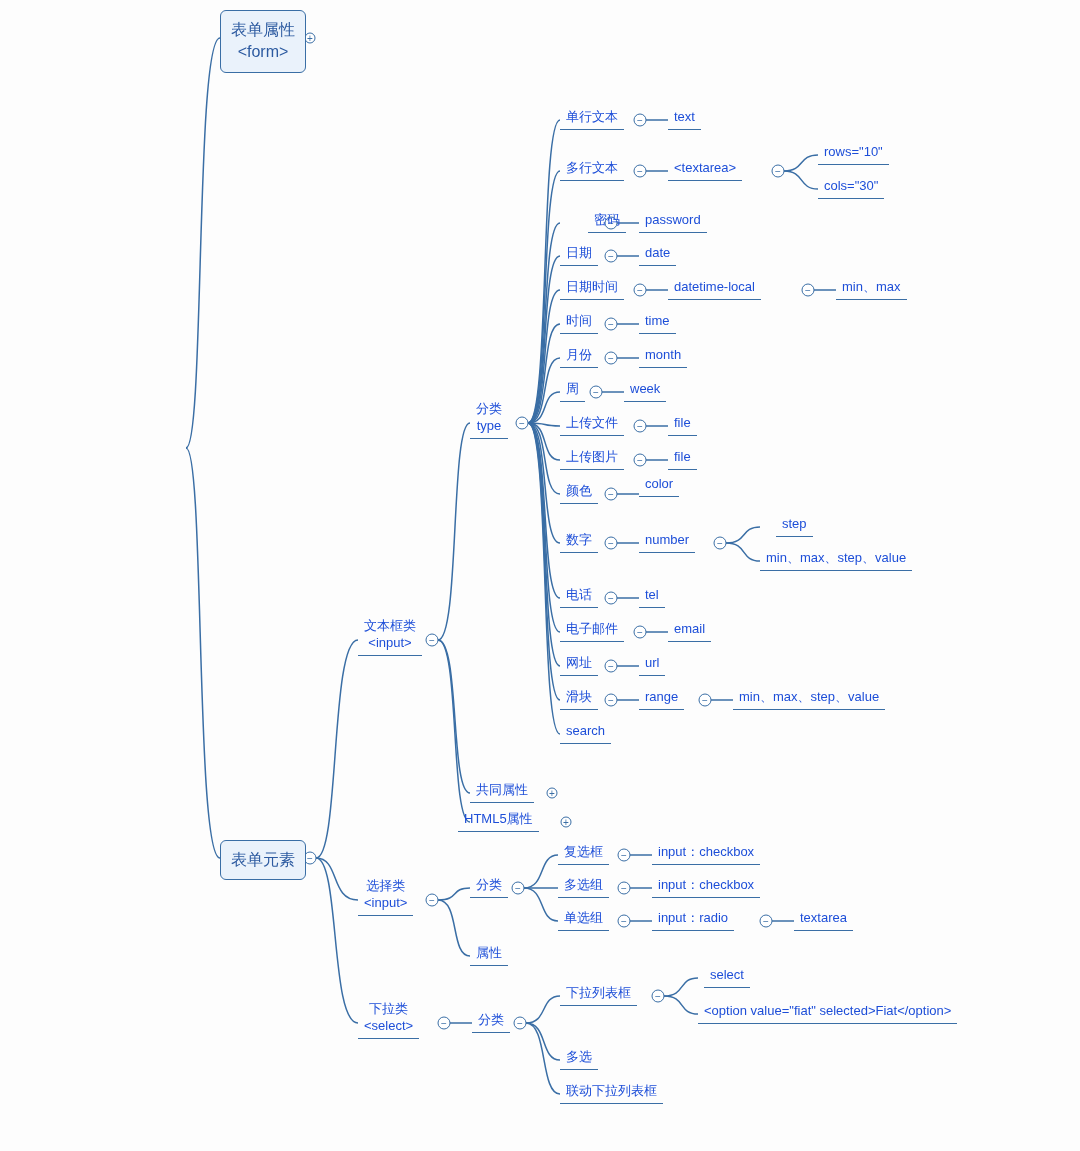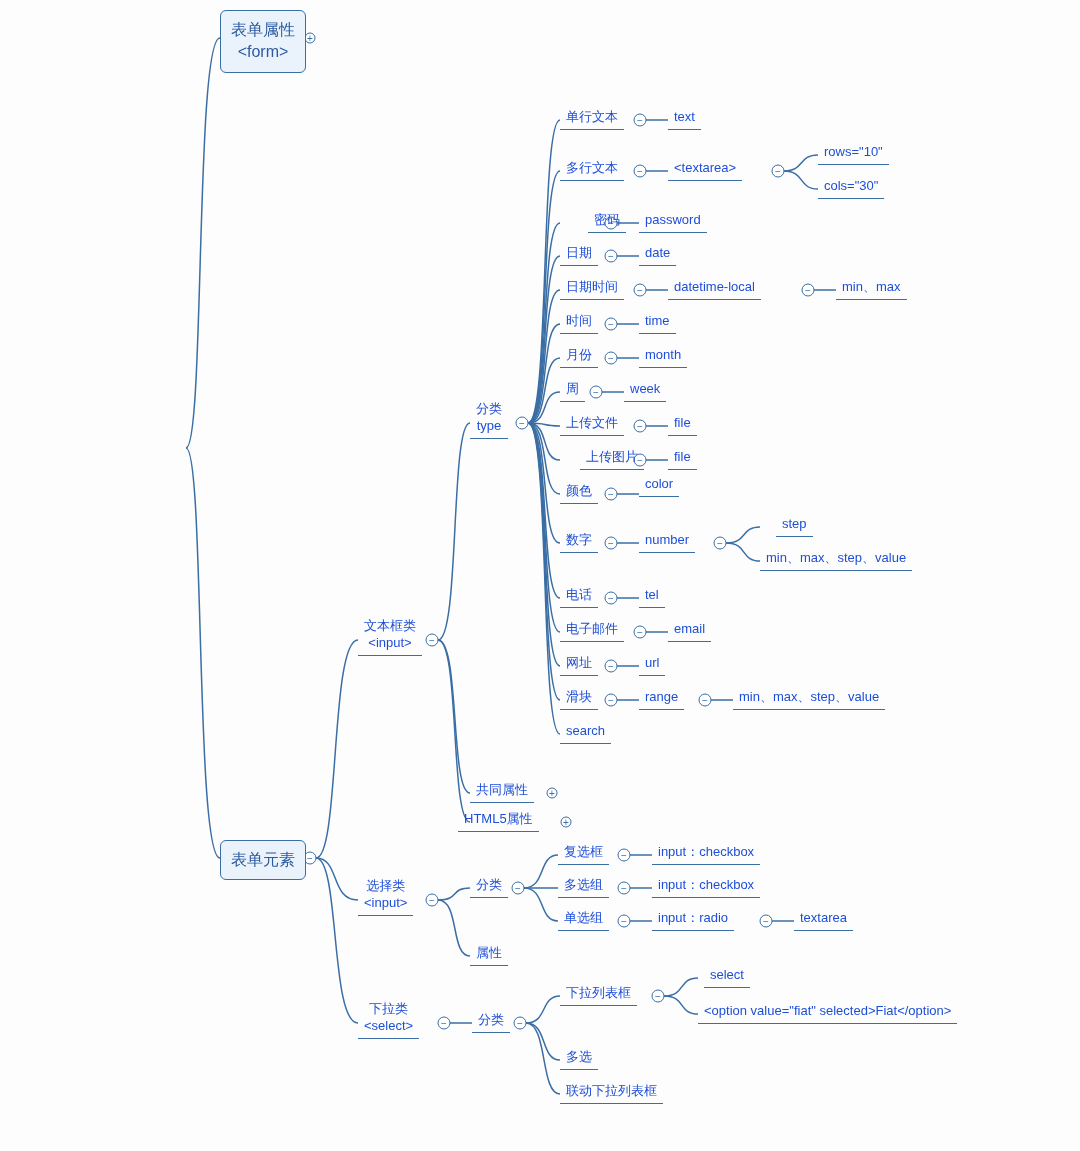--- a/index.html
+++ b/index.html
@@ -228,21 +228,21 @@
 
 <div class="node leaf" style="left:560px;top:345px"><span>月份</span></div>
 <div class="node leaf" style="left:639px;top:345px"><span>month</span></div>
 
 <div class="node leaf" style="left:560px;top:379px"><span>周</span></div>
 <div class="node leaf" style="left:624px;top:379px"><span>week</span></div>
 
 <div class="node leaf" style="left:560px;top:413px"><span>上传文件</span></div>
 <div class="node leaf" style="left:668px;top:413px"><span>file</span></div>
 
-<div class="node leaf" style="left:580px;top:447px"><span>上传图片</span></div>
+<div class="node leaf" style="left:560px;top:447px"><span>上传图片</span></div>
 <div class="node leaf" style="left:668px;top:447px"><span>file</span></div>
 
 <div class="node leaf" style="left:560px;top:481px"><span>颜色</span></div>
 <div class="node leaf" style="left:639px;top:474px"><span>color</span></div>
 
 <div class="node leaf" style="left:560px;top:530px"><span>数字</span></div>
 <div class="node leaf" style="left:639px;top:530px"><span>number</span></div>
 <div class="node leaf" style="left:776px;top:514px"><span>step</span></div>
 <div class="node leaf" style="left:760px;top:548px"><span>min、max、step、value</span></div>
 

